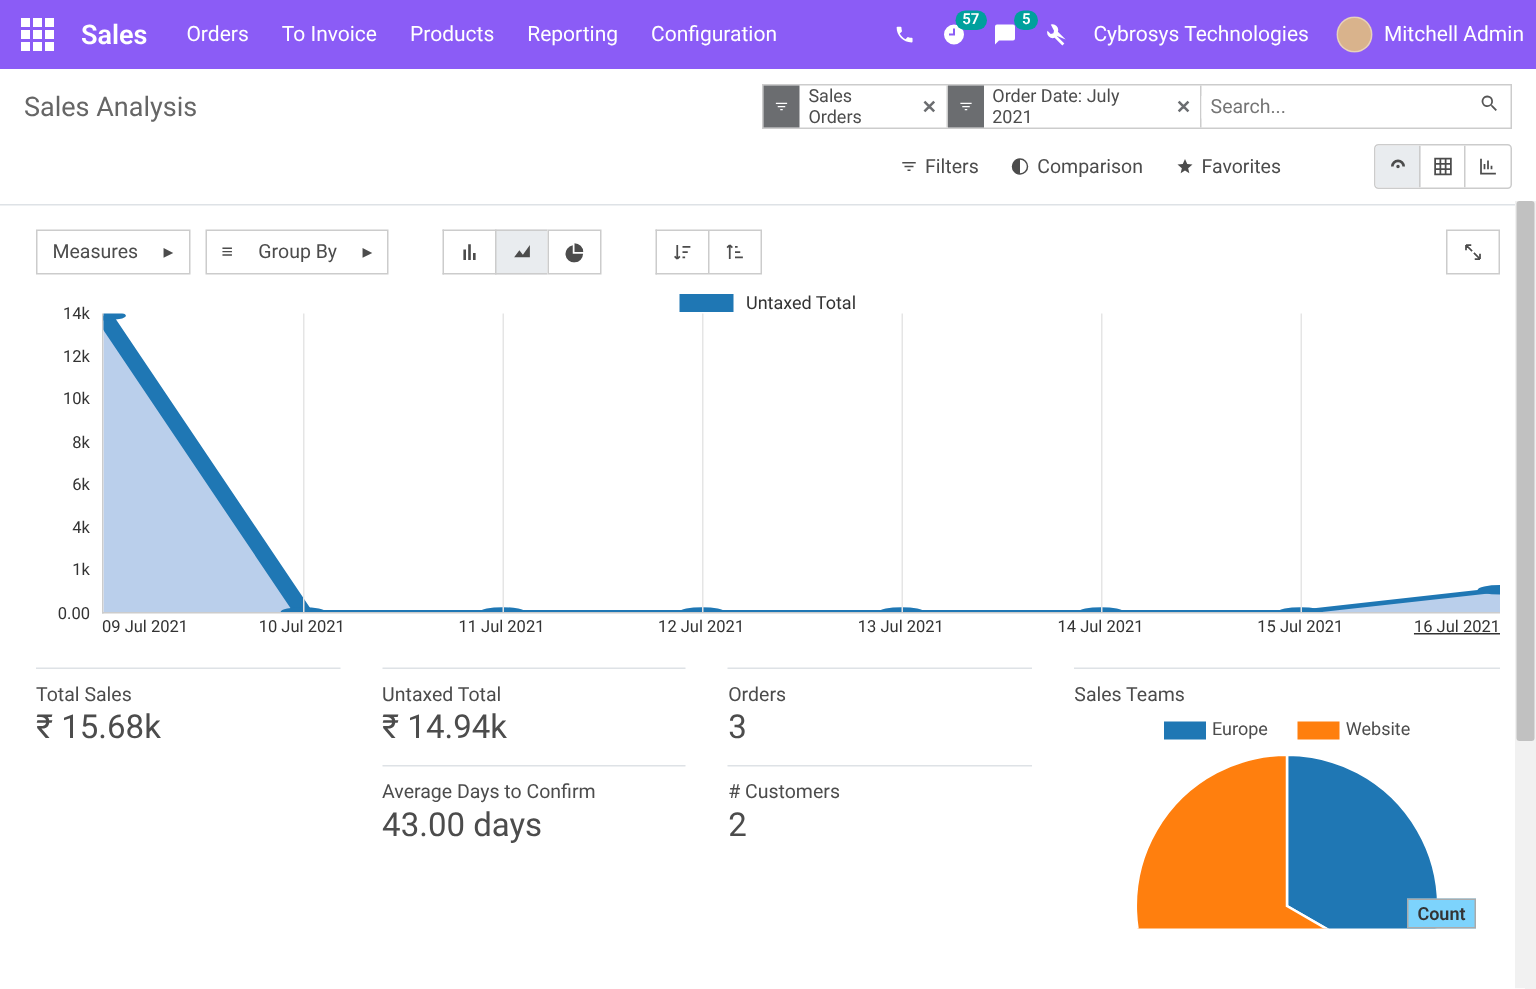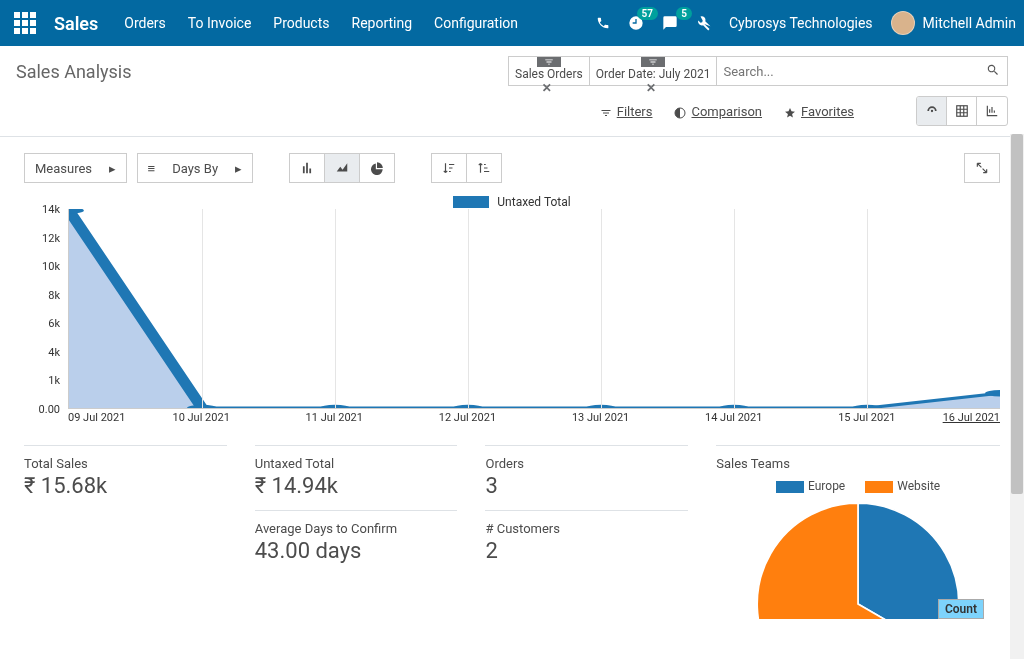--- a/index.html
+++ b/index.html
@@ -1,45 +1,45 @@
 <!DOCTYPE html>
 <html><head>
 <meta charset="utf-8">
 <style>
   * { box-sizing: border-box; margin: 0; padding: 0; font-family: -apple-system, BlinkMacSystemFont, "Segoe UI", Roboto, sans-serif; }
   body { background: #fff; color: #4c4c4c; font-size: 13px; width: 1024px; height: 659px; overflow: hidden; position: relative; }
 
   
-  .navbar { background: #0369a1; height: 46px; display: flex; align-items: center; padding: 0 8px 0 14px; color: #fff; }
+  .navbar { background: #8b5cf6; height: 46px; display: flex; align-items: center; padding: 0 8px 0 14px; color: #fff; }
   .nav-apps { width: 22px; height: 22px; display: grid; grid-template-columns: repeat(3,6px); grid-template-rows: repeat(3,6px); gap: 2px; cursor: pointer; }
   .nav-apps span { background: #fff; }
   .nav-brand { font-size: 18px; font-weight: 600; margin: 0 26px 0 18px; }
   .nav-links { display: flex; gap: 22px; }
   .nav-link { color: #fff; font-size: 14px; cursor: pointer; }
   .nav-right { margin-left: auto; display: flex; align-items: center; gap: 18px; }
   .nav-icon { position: relative; cursor: pointer; font-size: 15px; display:flex; align-items:center; }
   .badge { position: absolute; top: -8px; right: -14px; background: #00A09D; color: #fff; font-size: 10px; border-radius: 8px; padding: 1px 5px; font-weight:600; }
   .nav-company { font-size: 14px; }
   .nav-user { display: flex; align-items: center; gap: 8px; font-size: 14px; }
   .avatar { width: 24px; height: 24px; border-radius: 50%; background: #d9b38c; display:inline-block; border:1px solid rgba(255,255,255,.4); }
 
   
   .cp { padding: 10px 16px 0 16px; border-bottom: 1px solid #dee2e6; }
   .cp-row1 { display: flex; align-items: center; }
   .cp-title { font-size: 18px; color: #666; }
   .search-wrap { margin-left: auto; display: flex; align-items: center; border: 1px solid #ccc; height: 30px; width: 500px; }
-  .facet { display: flex; align-items: center; border-right: 1px solid #ccc; height: 100%; font-size: 12px; flex-direction: column; }
+  .facet { display: flex; align-items: center; border-right: 1px solid #ccc; height: 100%; font-size: 12px; }
   .facet-icon { background: #6b6d70; color: #fff; width: 24px; height: 100%; display:flex; align-items:center; justify-content:center; font-size:11px; }
   .facet-label { padding: 0 6px; color:#4c4c4c; }
   .facet-close { padding: 0 6px 0 2px; cursor: pointer; color:#6b6d70; font-weight:bold; }
   .search-input { flex: 1; border: none; outline: none; padding: 0 6px; font-size: 13px; color:#555; }
   .search-btn { width: 28px; text-align:center; cursor:pointer; color:#555; font-size:14px; }
   .cp-row2 { display:flex; align-items:center; margin-top:10px; padding-bottom:10px; }
   .cp-tools { margin-left:auto; display:flex; align-items:center; gap:22px; color:#4c4c4c; }
-  .cp-tool { cursor:pointer; font-size:13px; display:flex; align-items:flex-end; gap:5px;text-decoration:underline; }
+  .cp-tool { cursor:pointer; font-size:13px; display:flex; align-items:center; gap:5px; }
   .view-switch { margin-left:40px; display:flex; border:1px solid #ccc; border-radius:3px; overflow:hidden; }
   .view-btn { width:30px; height:28px; display:flex; align-items:center; justify-content:center; cursor:pointer; border-right:1px solid #ccc; font-size:13px; }
   .view-btn:last-child { border-right:none; }
   .view-btn.active { background:#e9ecef; }
 
   
   .content { padding: 16px 24px 0 24px; position:relative; height: calc(659px - 46px - 88px); }
   .toolbar { display:flex; align-items:center; gap:10px; margin-bottom:12px; }
   .btn { border:1px solid #ccc; background:#fff; height:30px; padding:0 10px; font-size:13px; color:#4c4c4c; display:flex; align-items:center; gap:17px; cursor:pointer; }
   .btn-group { display:flex; }
@@ -217,21 +217,21 @@
 </div>
 
 <div class="content">
   <div class="toolbar">
     <button class="btn">
         <span>Measures</span> 
         <span>▸</span>
       </button>
     <button class="btn">
         <span>≡</span> 
-        <span>Days By</span> 
+        <span>Group By</span> 
         <span>▸</span>
       </button>
     <div class="spacer"></div>
     <div class="btn-group">
       <button class="btn">
           <svg width="14" height="14" viewBox="0 0 24 24" fill="#4c4c4c">
             <path d="M5 9h3v12H5zM10.5 3h3v18h-3zM16 13h3v8h-3z"></path>
           </svg>
         </button>
       <button class="btn active">

